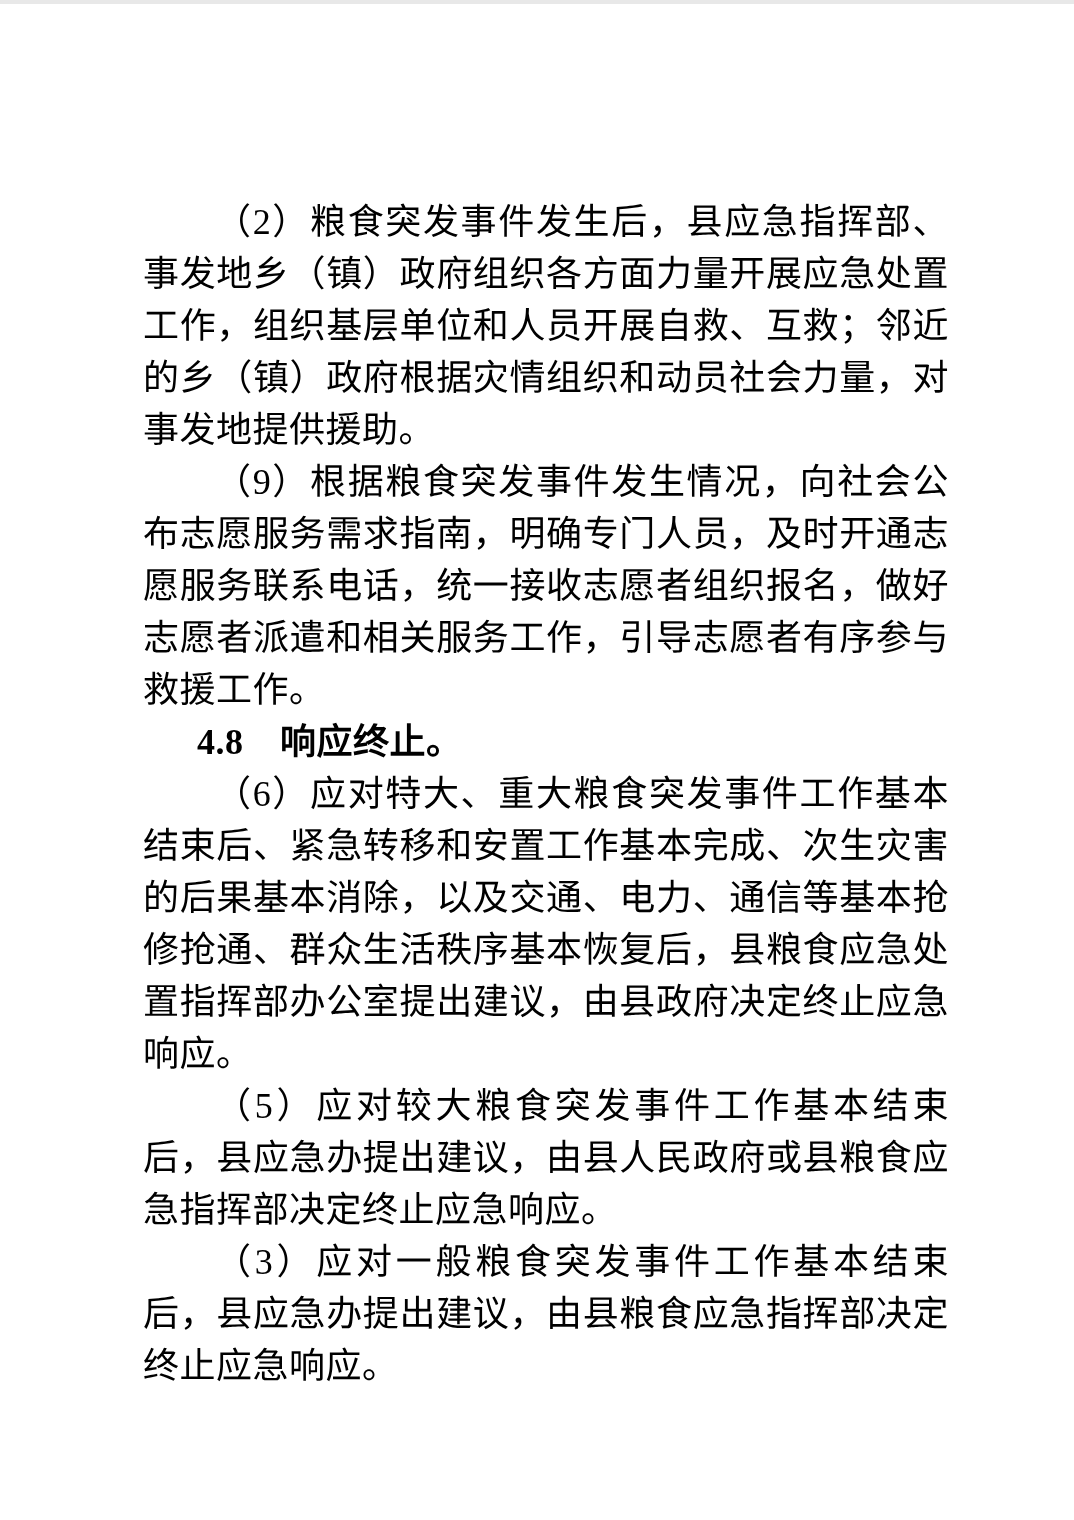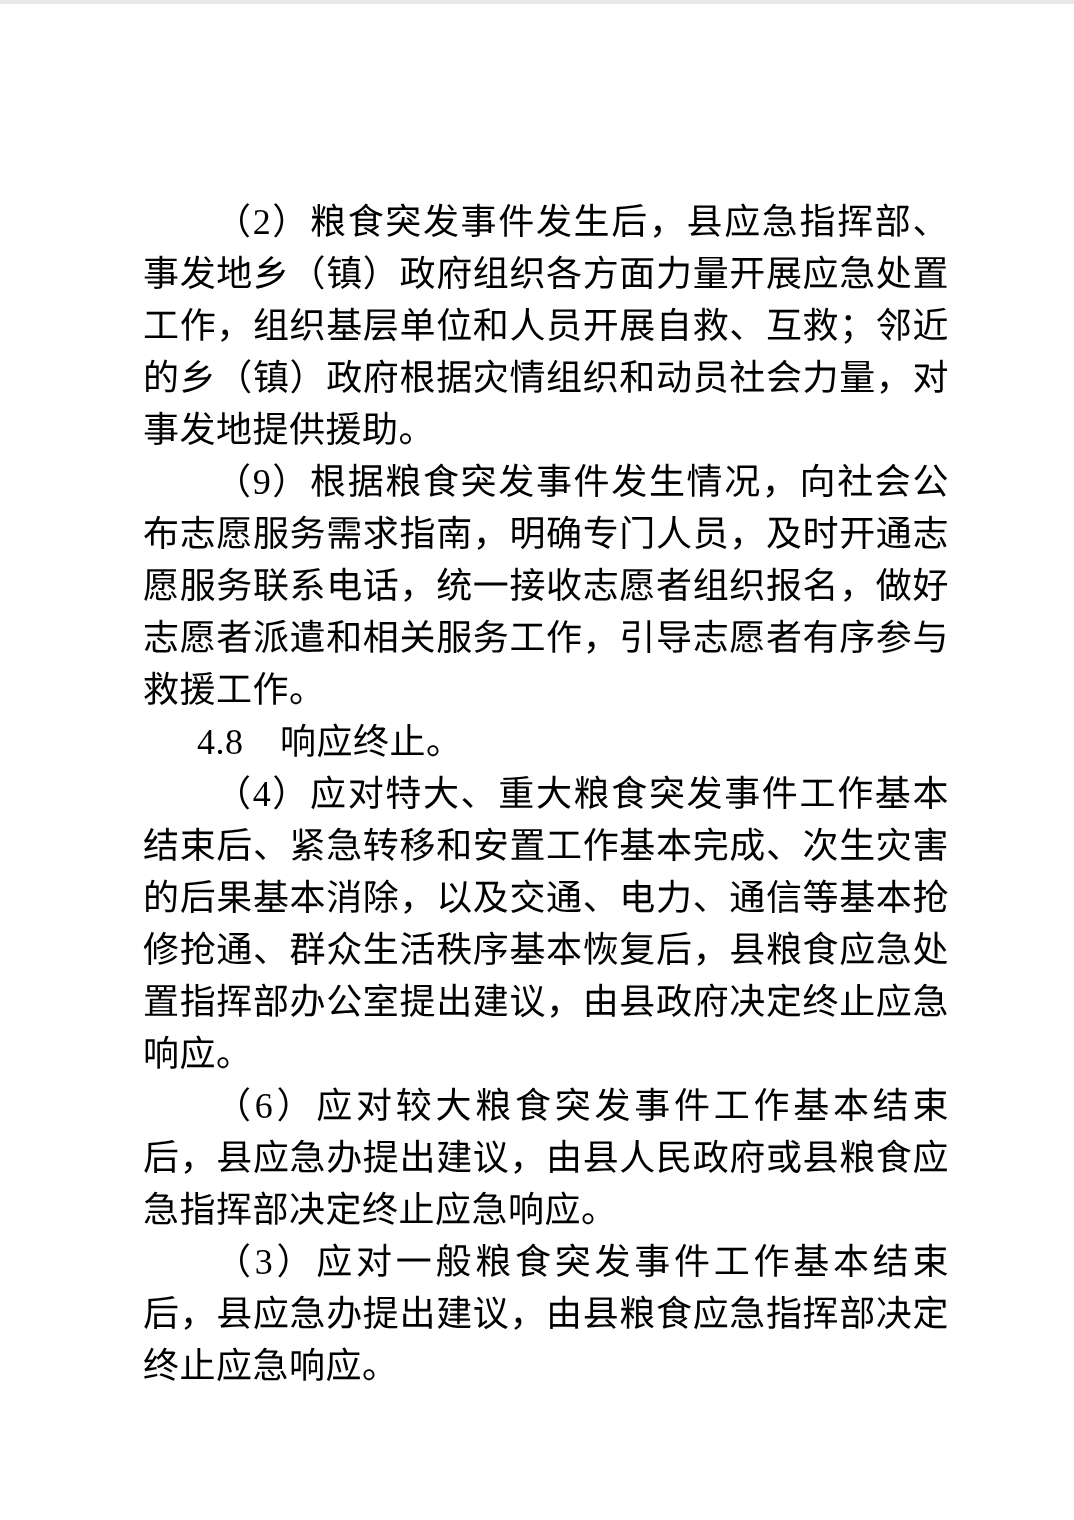--- a/index.html
+++ b/index.html
@@ -29,37 +29,37 @@
     margin: 0;
     text-indent: 2em;
     text-align: justify;
     text-justify: inter-ideograph;
     text-align-last: left;
     letter-spacing: 0.5px;
   }
   .h-num {
     margin: 0;
     text-indent: 1.5em;
-    font-weight: normal;
+    font-weight: bold;
     letter-spacing: 0.5px;
   }
 </style>
 </head>
 <body>
 
 <div class="page">
   <div class="text-block">
 
     <p class="para">（2）粮食突发事件发生后，县应急指挥部、事发地乡（镇）政府组织各方面力量开展应急处置工作，组织基层单位和人员开展自救、互救；邻近的乡（镇）政府根据灾情组织和动员社会力量，对事发地提供援助。</p>
 
 
     <p class="para">（9）根据粮食突发事件发生情况，向社会公布志愿服务需求指南，明确专门人员，及时开通志愿服务联系电话，统一接收志愿者组织报名，做好志愿者派遣和相关服务工作，引导志愿者有序参与救援工作。</p>
 
     <p class="h-num">4.8　响应终止。</p>
 
-    <p class="para">（4）应对特大、重大粮食突发事件工作基本结束后、紧急转移和安置工作基本完成、次生灾害的后果基本消除，以及交通、电力、通信等基本抢修抢通、群众生活秩序基本恢复后，县粮食应急处置指挥部办公室提出建议，由县政府决定终止应急响应。</p>
+    <p class="para">（6）应对特大、重大粮食突发事件工作基本结束后、紧急转移和安置工作基本完成、次生灾害的后果基本消除，以及交通、电力、通信等基本抢修抢通、群众生活秩序基本恢复后，县粮食应急处置指挥部办公室提出建议，由县政府决定终止应急响应。</p>
 
-    <p class="para">（6）应对较大粮食突发事件工作基本结束后，县应急办提出建议，由县人民政府或县粮食应急指挥部决定终止应急响应。</p>
+    <p class="para">（5）应对较大粮食突发事件工作基本结束后，县应急办提出建议，由县人民政府或县粮食应急指挥部决定终止应急响应。</p>
 
     <p class="para">（3）应对一般粮食突发事件工作基本结束后，县应急办提出建议，由县粮食应急指挥部决定终止应急响应。</p>
 
   </div>
 </div>
 
 </body></html>

